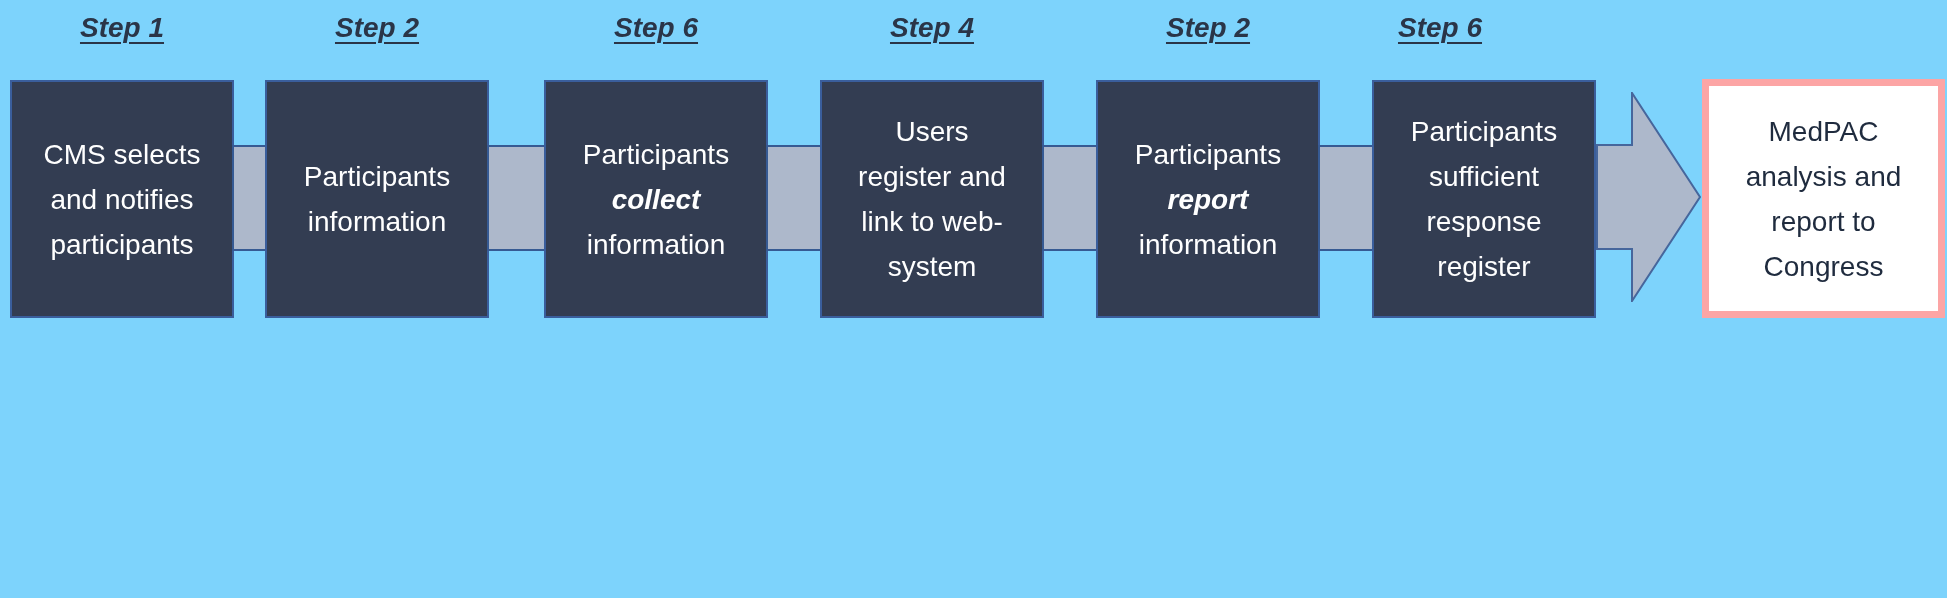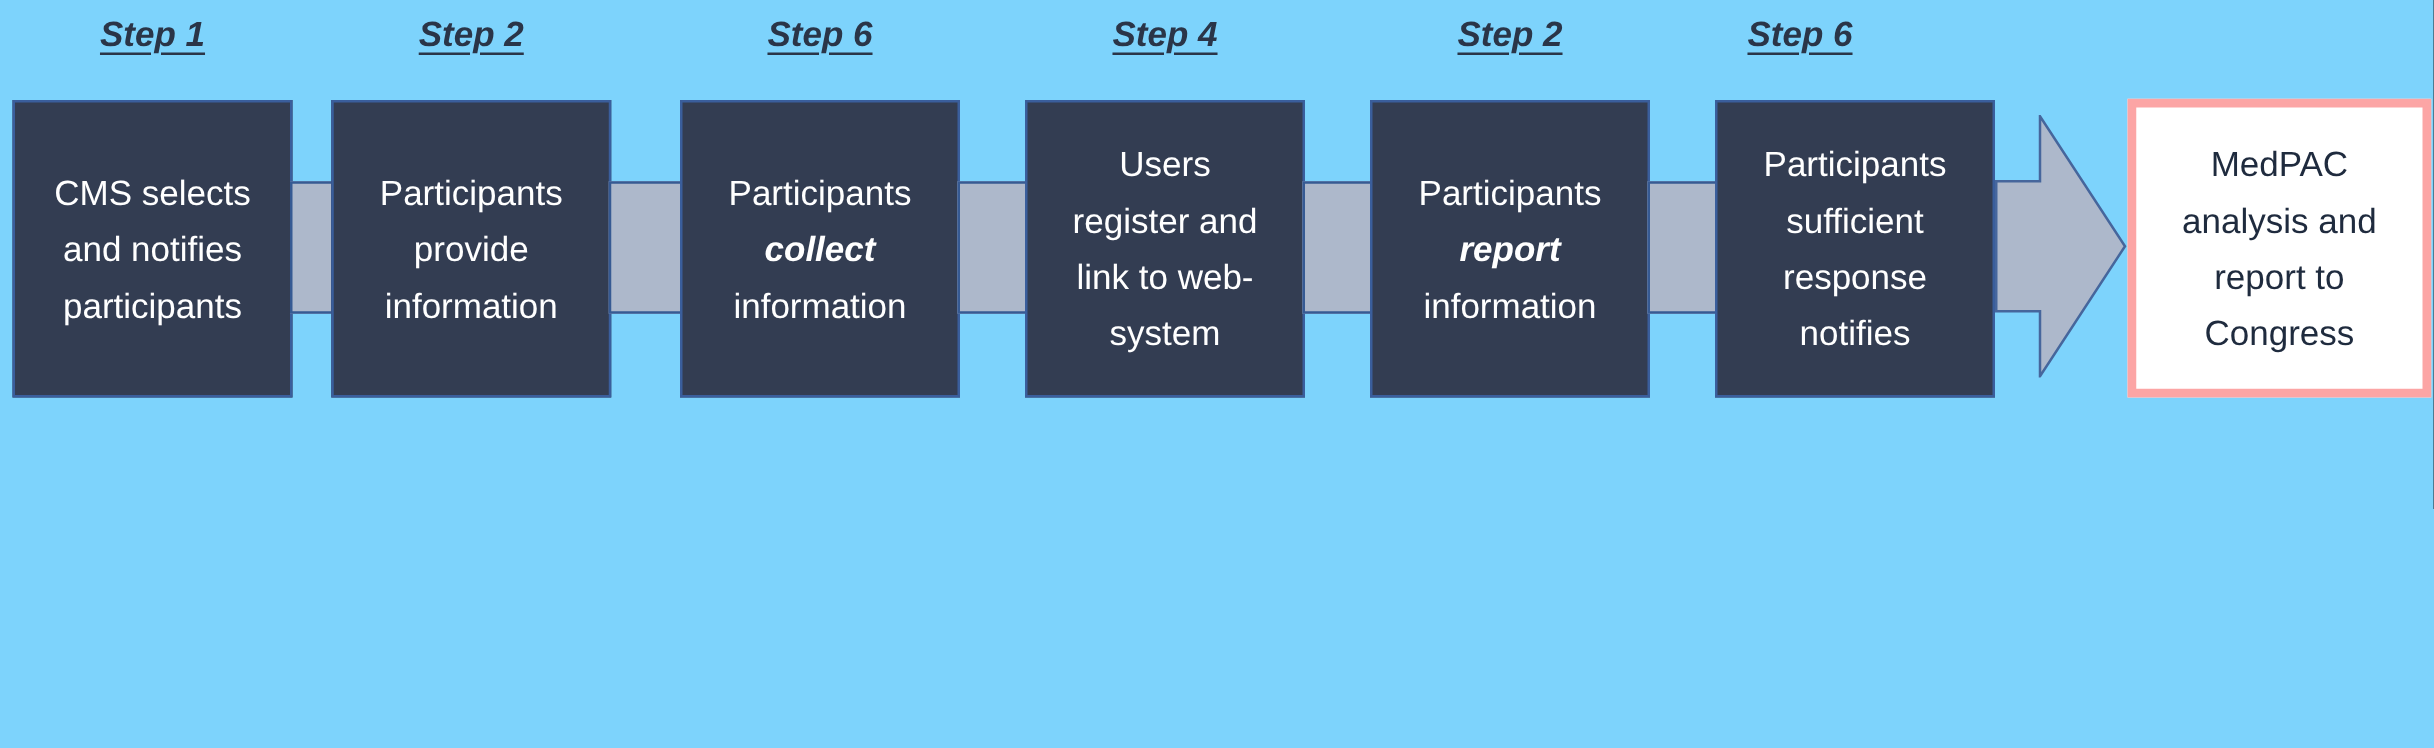--- a/index.html
+++ b/index.html
@@ -85,21 +85,20 @@
       <div class="step-label" style="left: 10px;">Step 1</div>
       <div class="step-box" style="left: 10px;">
         <div class="line"><span>CMS selects</span></div>
         <div class="line"><span>and notifies</span></div>
         <div class="line"><span>participants</span></div>
       </div>
       <div class="connector" style="left: 232px; width: 35px;"></div>
       <div class="step-label" style="left: 265px;">Step 2</div>
       <div class="step-box" style="left: 265px;">
         <div class="line"><span>Participants</span></div>
-        <div class="line"><span>provide</span></div>
         <div class="line"><span>information</span></div>
       </div>
       <div class="connector" style="left: 487px; width: 59px;"></div>
       <div class="step-label" style="left: 544px;">Step 6</div>
       <div class="step-box" style="left: 544px;">
         <div class="line"><span>Participants</span></div>
         <div class="line"><span class="em">collect</span></div>
         <div class="line"><span>information</span></div>
       </div>
       <div class="connector" style="left: 766px; width: 56px;"></div>
@@ -116,21 +115,21 @@
         <div class="line"><span>Participants</span></div>
         <div class="line"><span class="em">report</span></div>
         <div class="line"><span>information</span></div>
       </div>
       <div class="connector" style="left: 1318px; width: 56px;"></div>
       <div class="step-label" style="left: 1328px;">Step 6</div>
       <div class="step-box" style="left: 1372px;">
         <div class="line"><span>Participants</span></div>
         <div class="line"><span>sufficient</span></div>
         <div class="line"><span>response</span></div>
-        <div class="line"><span>notifies</span></div>
+        <div class="line"><span>register</span></div>
       </div>
     </div>
 
   <svg class="arrow-svg" width="106" height="210" viewBox="0 0 106 210">
     <polygon points="1,53 36,53 36,1 104,105 36,209 36,157 1,157" fill="#ADB8CB" stroke="#46669C" stroke-width="2" stroke-linejoin="miter"></polygon>
   </svg>
 
   <div class="final-box">MedPAC
 analysis and
 report to

